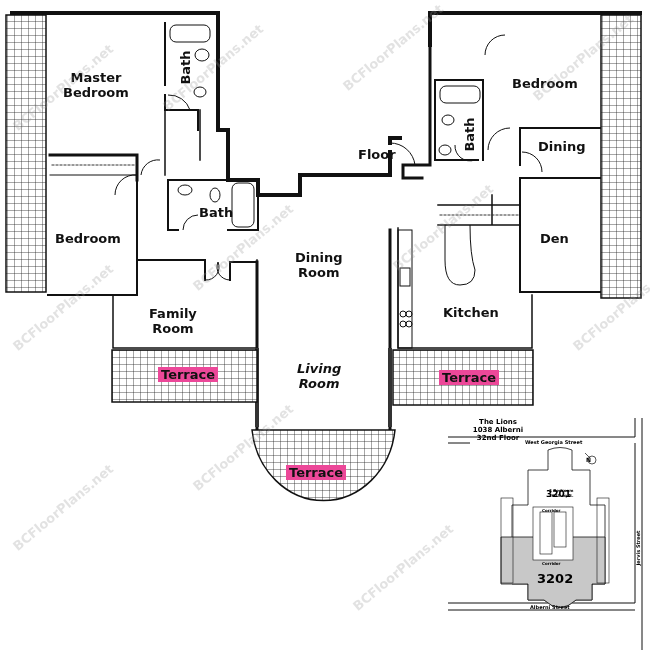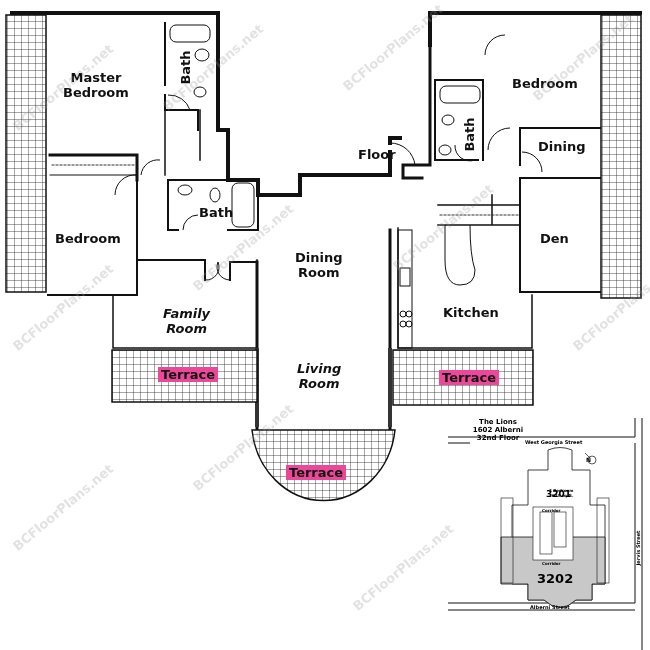--- a/index.html
+++ b/index.html
@@ -137,36 +137,36 @@
 <div class="lbl" style="left:199px;top:205px;">Bath</div>
 <div class="lbl" style="left:358px;top:147px;">Floor</div>
 <div class="lbl" style="left:295px;top:250px;">
   <div style="white-space:pre-line">Dining
 Room</div>
 </div>
 <div class="lbl" style="left:297px;top:361px;font-style:italic;">
   <div style="white-space:pre-line">Living
 Room</div>
 </div>
-<div class="lbl" style="left:163px;top:306px;font-style:italic;">
+<div class="lbl" style="left:149px;top:306px;">
   <div style="white-space:pre-line">Family
 Room</div>
 </div>
 <div class="lbl bg" style="left:158px;top:367px;">Terrace</div>
 <div class="lbl bg" style="left:286px;top:465px;">Terrace</div>
 <div class="lbl bg" style="left:439px;top:370px;">Terrace</div>
 <div class="lbl" style="left:443px;top:305px;">Kitchen</div>
 <div class="lbl" style="left:512px;top:76px;">Bedroom</div>
 <div class="lbl vert" style="left:452px;top:127px;">Bath</div>
 <div class="lbl" style="left:538px;top:139px;">Dining</div>
 <div class="lbl" style="left:540px;top:231px;">Den</div>
 
 <div class="key-title">
   <div>The Lions</div>
-  <div>1602 Alberni</div>
+  <div>1038 Alberni</div>
   <div>32nd Floor</div>
 </div>
 <div class="klbl" style="left:525px;top:439px;font-size:5px;">West Georgia Street</div>
 <div class="klbl" style="left:530px;top:604px;">Alberni Street</div>
 <div class="klbl" style="left:620px;top:545px;transform:rotate(-90deg);">Jervis Street</div>
 <div class="klbl" style="left:546px;top:478px;font-size:9px;margin-top:11px;">3201</div>
 <div class="klbl" style="left:549px;top:488px;font-size:4px;">3 Bedroom</div>
 <div class="klbl" style="left:549px;top:493px;font-size:4px;">1623 sq.ft.</div>
 <div class="klbl" style="left:537px;top:571px;font-size:13px;text-align:center;">3202</div>
 <div class="klbl" style="left:542px;top:508px;font-size:4px;">Corridor</div>

